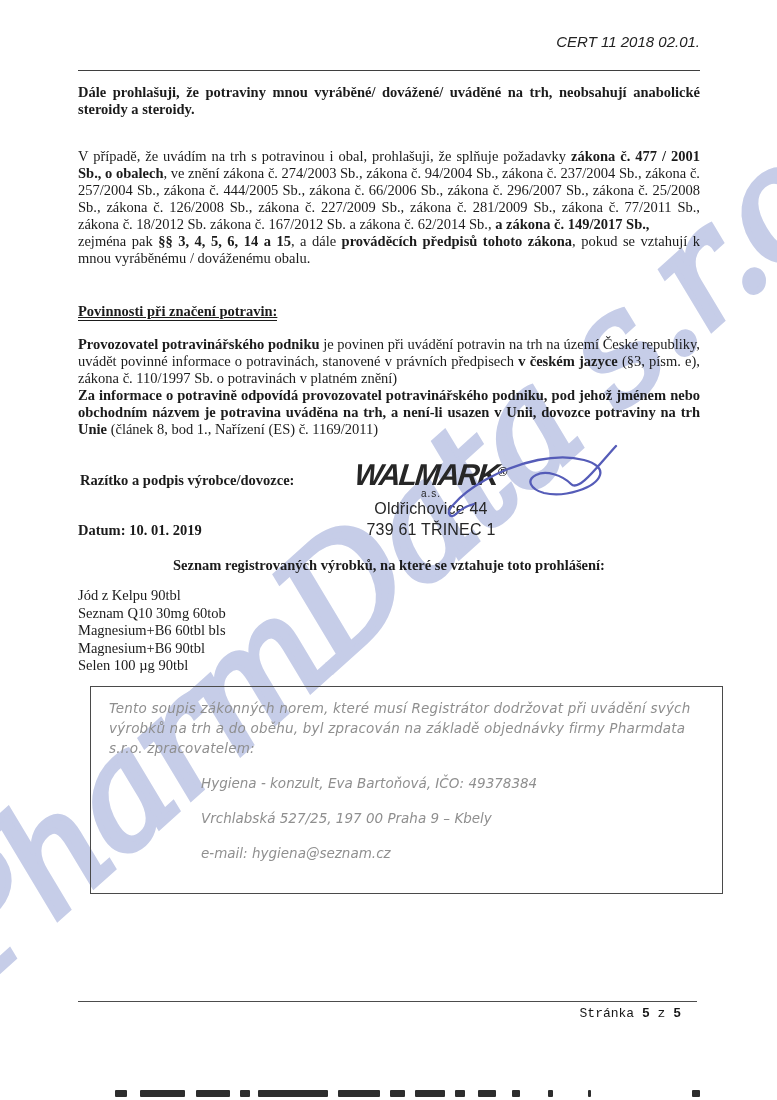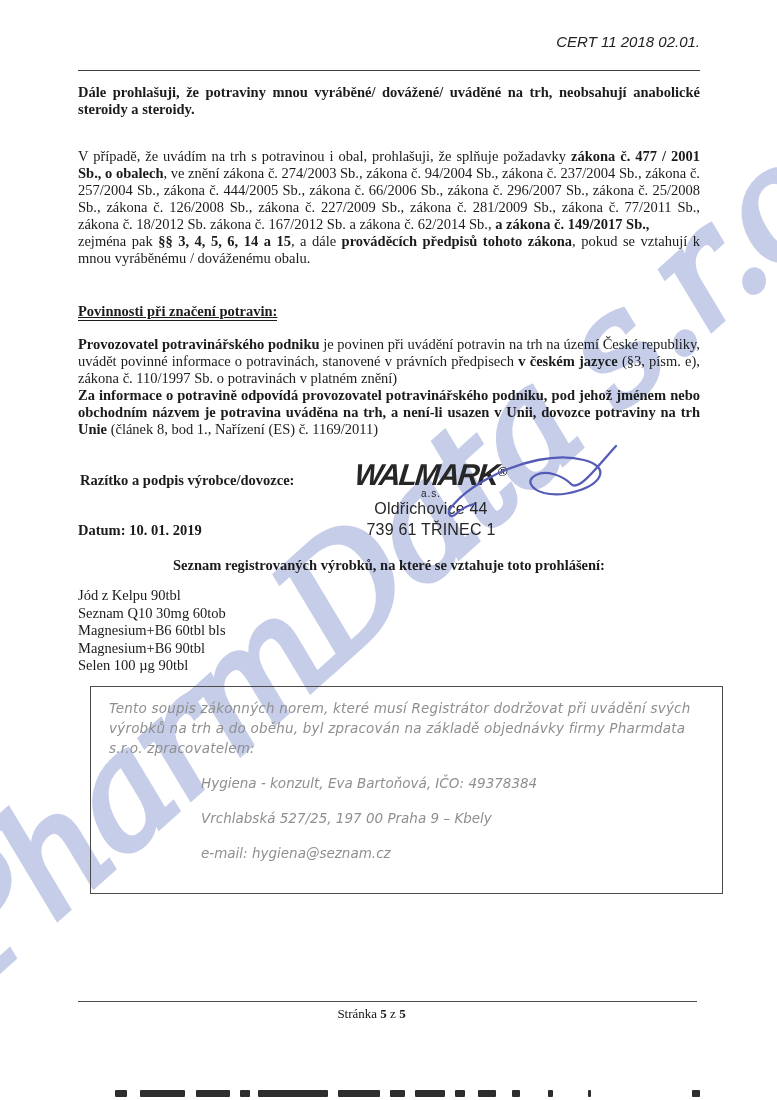--- a/index.html
+++ b/index.html
@@ -49,21 +49,21 @@
     box-sizing:border-box;margin:11px 0 0 12px;width:633px;
     border:1.5px solid #4a4a4a;padding:11px 18px 30px 18px;
     font-family:"DejaVu Sans", sans-serif;font-style:italic;
     color:#8f8f8f;font-size:13.5px;
   }
   .box-intro{line-height:20px;letter-spacing:.2px;}
   .box-line{margin:15px 0 0 92px;line-height:20px;}
   .footer{position:absolute;left:78px;right:80px;top:1001px;z-index:1;}
   .footer-rule{border:none;border-top:1.5px solid #4c4c4c;margin:0;}
   .footer-text{
-    text-align:center;font-family:Liberation Serif, serif;font-size:13px;
+    text-align:right;font-family:Liberation Mono, monospace;font-size:13px;
     margin-top:4px;position:relative;left:-16px;color:#161616;
   }
   .scan-bar{position:absolute;top:1089px;left:0;width:777px;height:9px;z-index:2;}
   .scan-bar i{position:absolute;top:1px;height:7px;background:#2d2d2d;border-radius:1px;}
 </style>
 </head>
 <body>
 
 <div class="watermark">PharmData s.r.o.</div>
 

